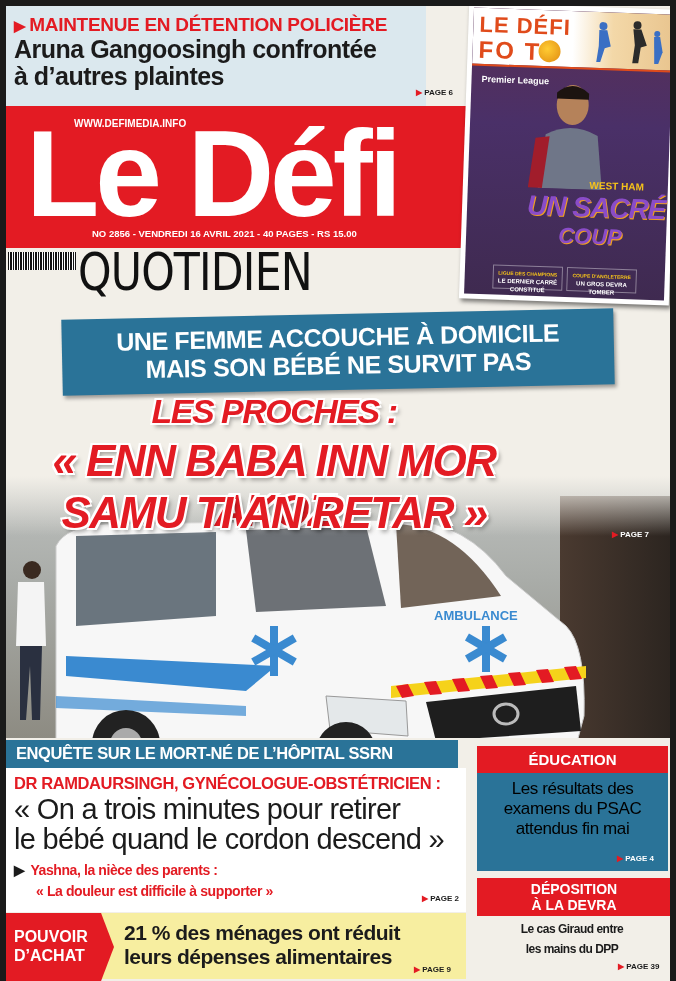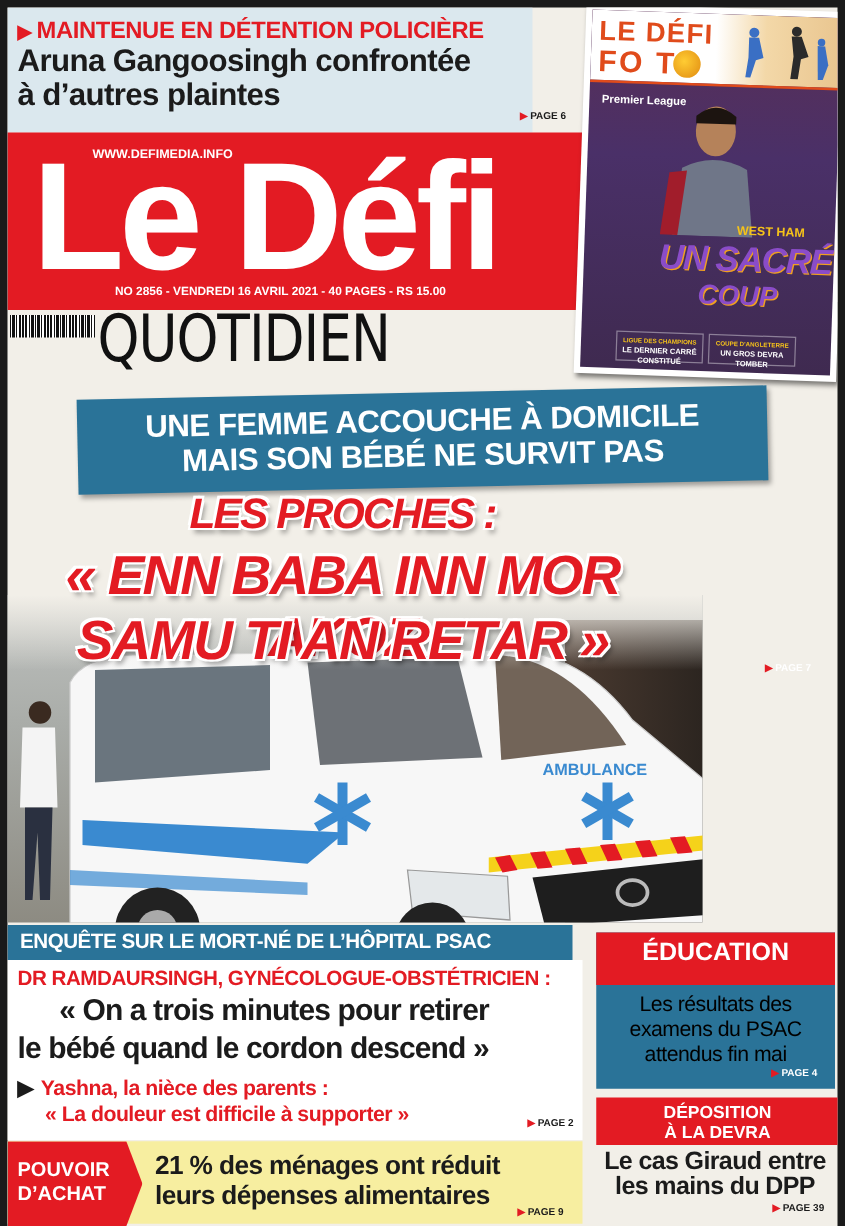--- a/index.html
+++ b/index.html
@@ -42,46 +42,46 @@
   .foot-box .sup { color: #f5c21a; font-size: 5px; display: block; }
 
   
   .lead-banner { position: absolute; left: 56px; top: 308px; width: 552px; height: 76px; background: #2a7398; transform: rotate(-1.2deg); box-shadow: 2px 3px 4px rgba(0,0,0,0.35); color: #fff; font-weight: 900; font-size: 25px; line-height: 28px; text-align: center; padding-top: 9px; letter-spacing: -0.4px; }
   .lead-main { position: absolute; left: 0; width: 536px; text-align: center; color: #e31b23; font-weight: 900; font-style: italic; letter-spacing: -1.5px; text-shadow: -2px -2px 0 #fff, 2px -2px 0 #fff, -2px 2px 0 #fff, 2px 2px 0 #fff, 3px 4px 4px rgba(0,0,0,0.35); }
   .lead-main.l1 { top: 386px; font-size: 34px; }
   .lead-main.l2 { top: 430px; font-size: 44px; }
   .lead-main.l3 { top: 482px; font-size: 44px; }
 
   
-  .photo { position: absolute; left: 0; top: 470px; width: 556px; height: 262px; background: linear-gradient(180deg, #bfc2c0 0%, #a9aca8 40%, #8d8b82 100%); overflow: hidden; }
+  .photo { position: absolute; left: 0; top: 470px; width: 664px; height: 262px; background: linear-gradient(180deg, #bfc2c0 0%, #a9aca8 40%, #8d8b82 100%); overflow: hidden; }
   .photo .fade { position: absolute; left: 0; top: 0; width: 100%; height: 60px; background: linear-gradient(180deg, #f2efe8 0%, rgba(242,239,232,0) 100%); }
   .photo .right-dark { position: absolute; right: 0; top: 20px; width: 110px; height: 242px; background: linear-gradient(90deg, #4a3a30, #2c2520); }
   .van { position: absolute; left: 40px; top: 40px; width: 540px; height: 230px; }
   .person { position: absolute; left: 4px; top: 80px; width: 40px; height: 170px; }
 
   
   .enquete { position: absolute; left: 0; top: 734px; width: 452px; height: 28px; background: #2a7398; color: #fff; font-weight: 900; font-size: 16.5px; padding: 4px 0 0 10px; letter-spacing: -0.4px; }
   .dr { position: absolute; left: 0; top: 762px; width: 460px; height: 144px; background: #fff; }
   .dr .kick { position: absolute; left: 8px; top: 6px; color: #e31b23; font-weight: 900; font-size: 16.5px; letter-spacing: -0.4px; }
-  .dr .quote { position: absolute; left: 8px; top: 26px; color: #1b1b1b; font-weight: 700; font-size: 24px; line-height: 30px; letter-spacing: -0.7px; text-align: right; }
-  .dr .sub { position: absolute; left: 8px; top: 92px; color: #e31b23; font-weight: 900; font-size: 17px; line-height: 21px; letter-spacing: -0.4px; }
+  .dr .quote { position: absolute; left: 8px; top: 26px; color: #1b1b1b; font-weight: 400; font-size: 29px; line-height: 30px; letter-spacing: -0.7px; }
+  .dr .sub { position: absolute; left: 8px; top: 92px; color: #e31b23; font-weight: 900; font-size: 14px; line-height: 21px; letter-spacing: -0.4px; }
   .dr .sub .tri { color: #1b1b1b; margin-right: 6px; }
   .dr .sub .l2 { padding-left: 22px; }
 
   .pouvoir { position: absolute; left: 0; top: 907px; width: 460px; height: 66px; background: #f7eea0; }
   .pouvoir .tag { position: absolute; left: 0; top: 0; width: 108px; height: 68px; background: #e31b23; clip-path: polygon(0 0, 88% 0, 100% 50%, 88% 100%, 0 100%); color: #fff; font-weight: 900; font-size: 16px; line-height: 19px; padding: 14px 0 0 8px; }
   .pouvoir .title { position: absolute; left: 118px; top: 8px; color: #1b1b1b; font-weight: 900; font-size: 21px; line-height: 24px; letter-spacing: -0.5px; }
 
   
   .edu { position: absolute; left: 471px; top: 740px; width: 191px; height: 125px; background: #2a7398; }
-  .edu .head { height: 42px; background: #e31b23; color: #fff; font-weight: 900; font-size: 20px; text-align: center; padding-top: 5px; }
+  .edu .head { height: 27px; background: #e31b23; color: #fff; font-weight: 900; font-size: 15px; text-align: center; padding-top: 5px; }
   .edu .body { color: #000000; font-weight: 400; font-size: 17px; line-height: 20px; text-align: center; padding-top: 6px; letter-spacing: -0.4px; }
 
   .depo { position: absolute; left: 471px; top: 872px; width: 194px; height: 38px; background: #e31b23; color: #fff; font-weight: 900; font-size: 14px; line-height: 16px; text-align: center; padding-top: 3px; }
-  .depo-body { position: absolute; left: 466px; top: 913px; width: 200px; color: #1b1b1b; font-weight: 900; font-size: 20px; line-height: 20px; text-align: center; letter-spacing: -0.5px; }
+  .depo-body { position: absolute; left: 466px; top: 913px; width: 200px; color: #1b1b1b; font-weight: 900; font-size: 12px; line-height: 20px; text-align: center; letter-spacing: -0.5px; }
 </style>
 </head>
 <body>
 
 <div class="page">
 
   <div class="teaser">
     <div class="kicker"><span class="tri">▶</span><span>MAINTENUE EN DÉTENTION POLICIÈRE</span></div>
     <div class="title">
       <div>Aruna Gangoosingh confrontée</div>
@@ -167,21 +167,21 @@
 
   <div class="lead-banner">
     <div>UNE FEMME ACCOUCHE À DOMICILE</div>
     <div>MAIS SON BÉBÉ NE SURVIT PAS</div>
   </div>
   <div class="lead-main l1">LES PROCHES :</div>
   <div class="lead-main l2">« ENN BABA INN MOR AKOZ</div>
   <div class="lead-main l3">SAMU TI AN RETAR »</div>
   <div class="pageref" style="left:606px; top:524px; color:#fff;"><span class="tri">▶</span><span>PAGE 7</span></div>
 
-  <div class="enquete">ENQUÊTE SUR LE MORT-NÉ DE L’HÔPITAL PSAC</div>
+  <div class="enquete">ENQUÊTE SUR LE MORT-NÉ DE L’HÔPITAL SSRN</div>
   <div class="dr">
     <div class="kick">DR RAMDAURSINGH, GYNÉCOLOGUE-OBSTÉTRICIEN :</div>
     <div class="quote">
       <div>« On a trois minutes pour retirer</div>
       <div>le bébé quand le cordon descend »</div>
     </div>
     <div class="sub">
       <div><span class="tri">▶</span><span>Yashna, la nièce des parents :</span></div>
       <div class="l2">« La douleur est difficile à supporter »</div>
     </div>

